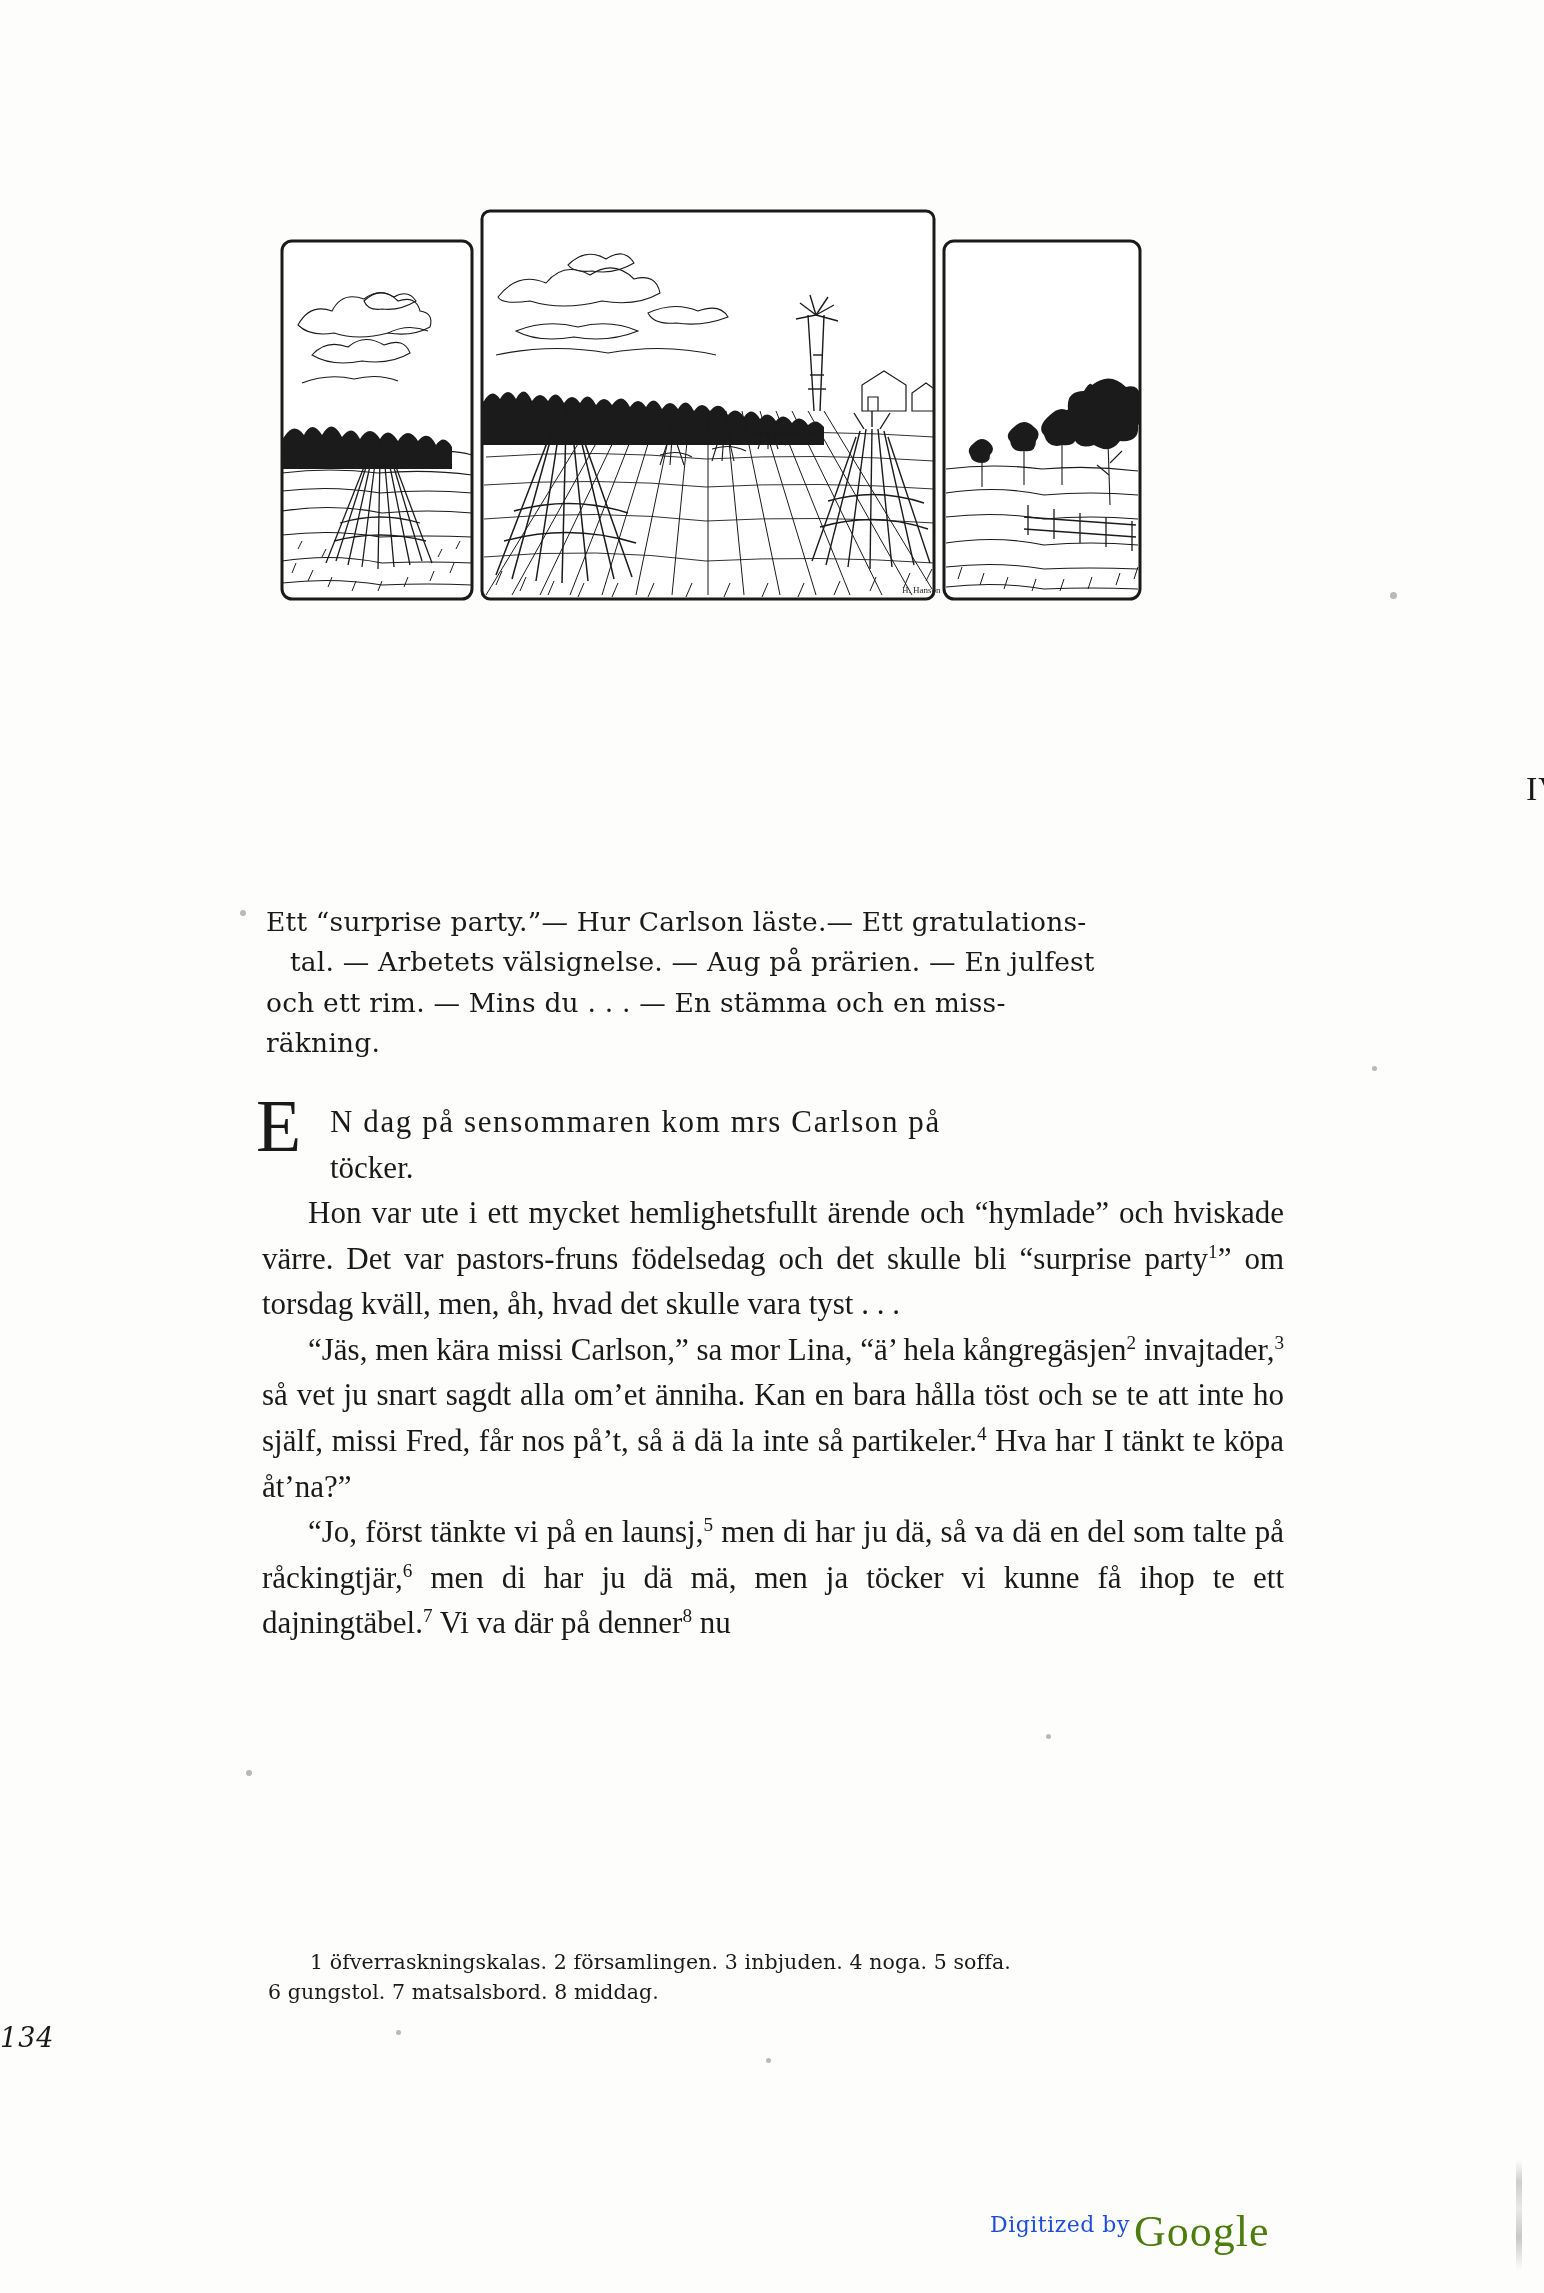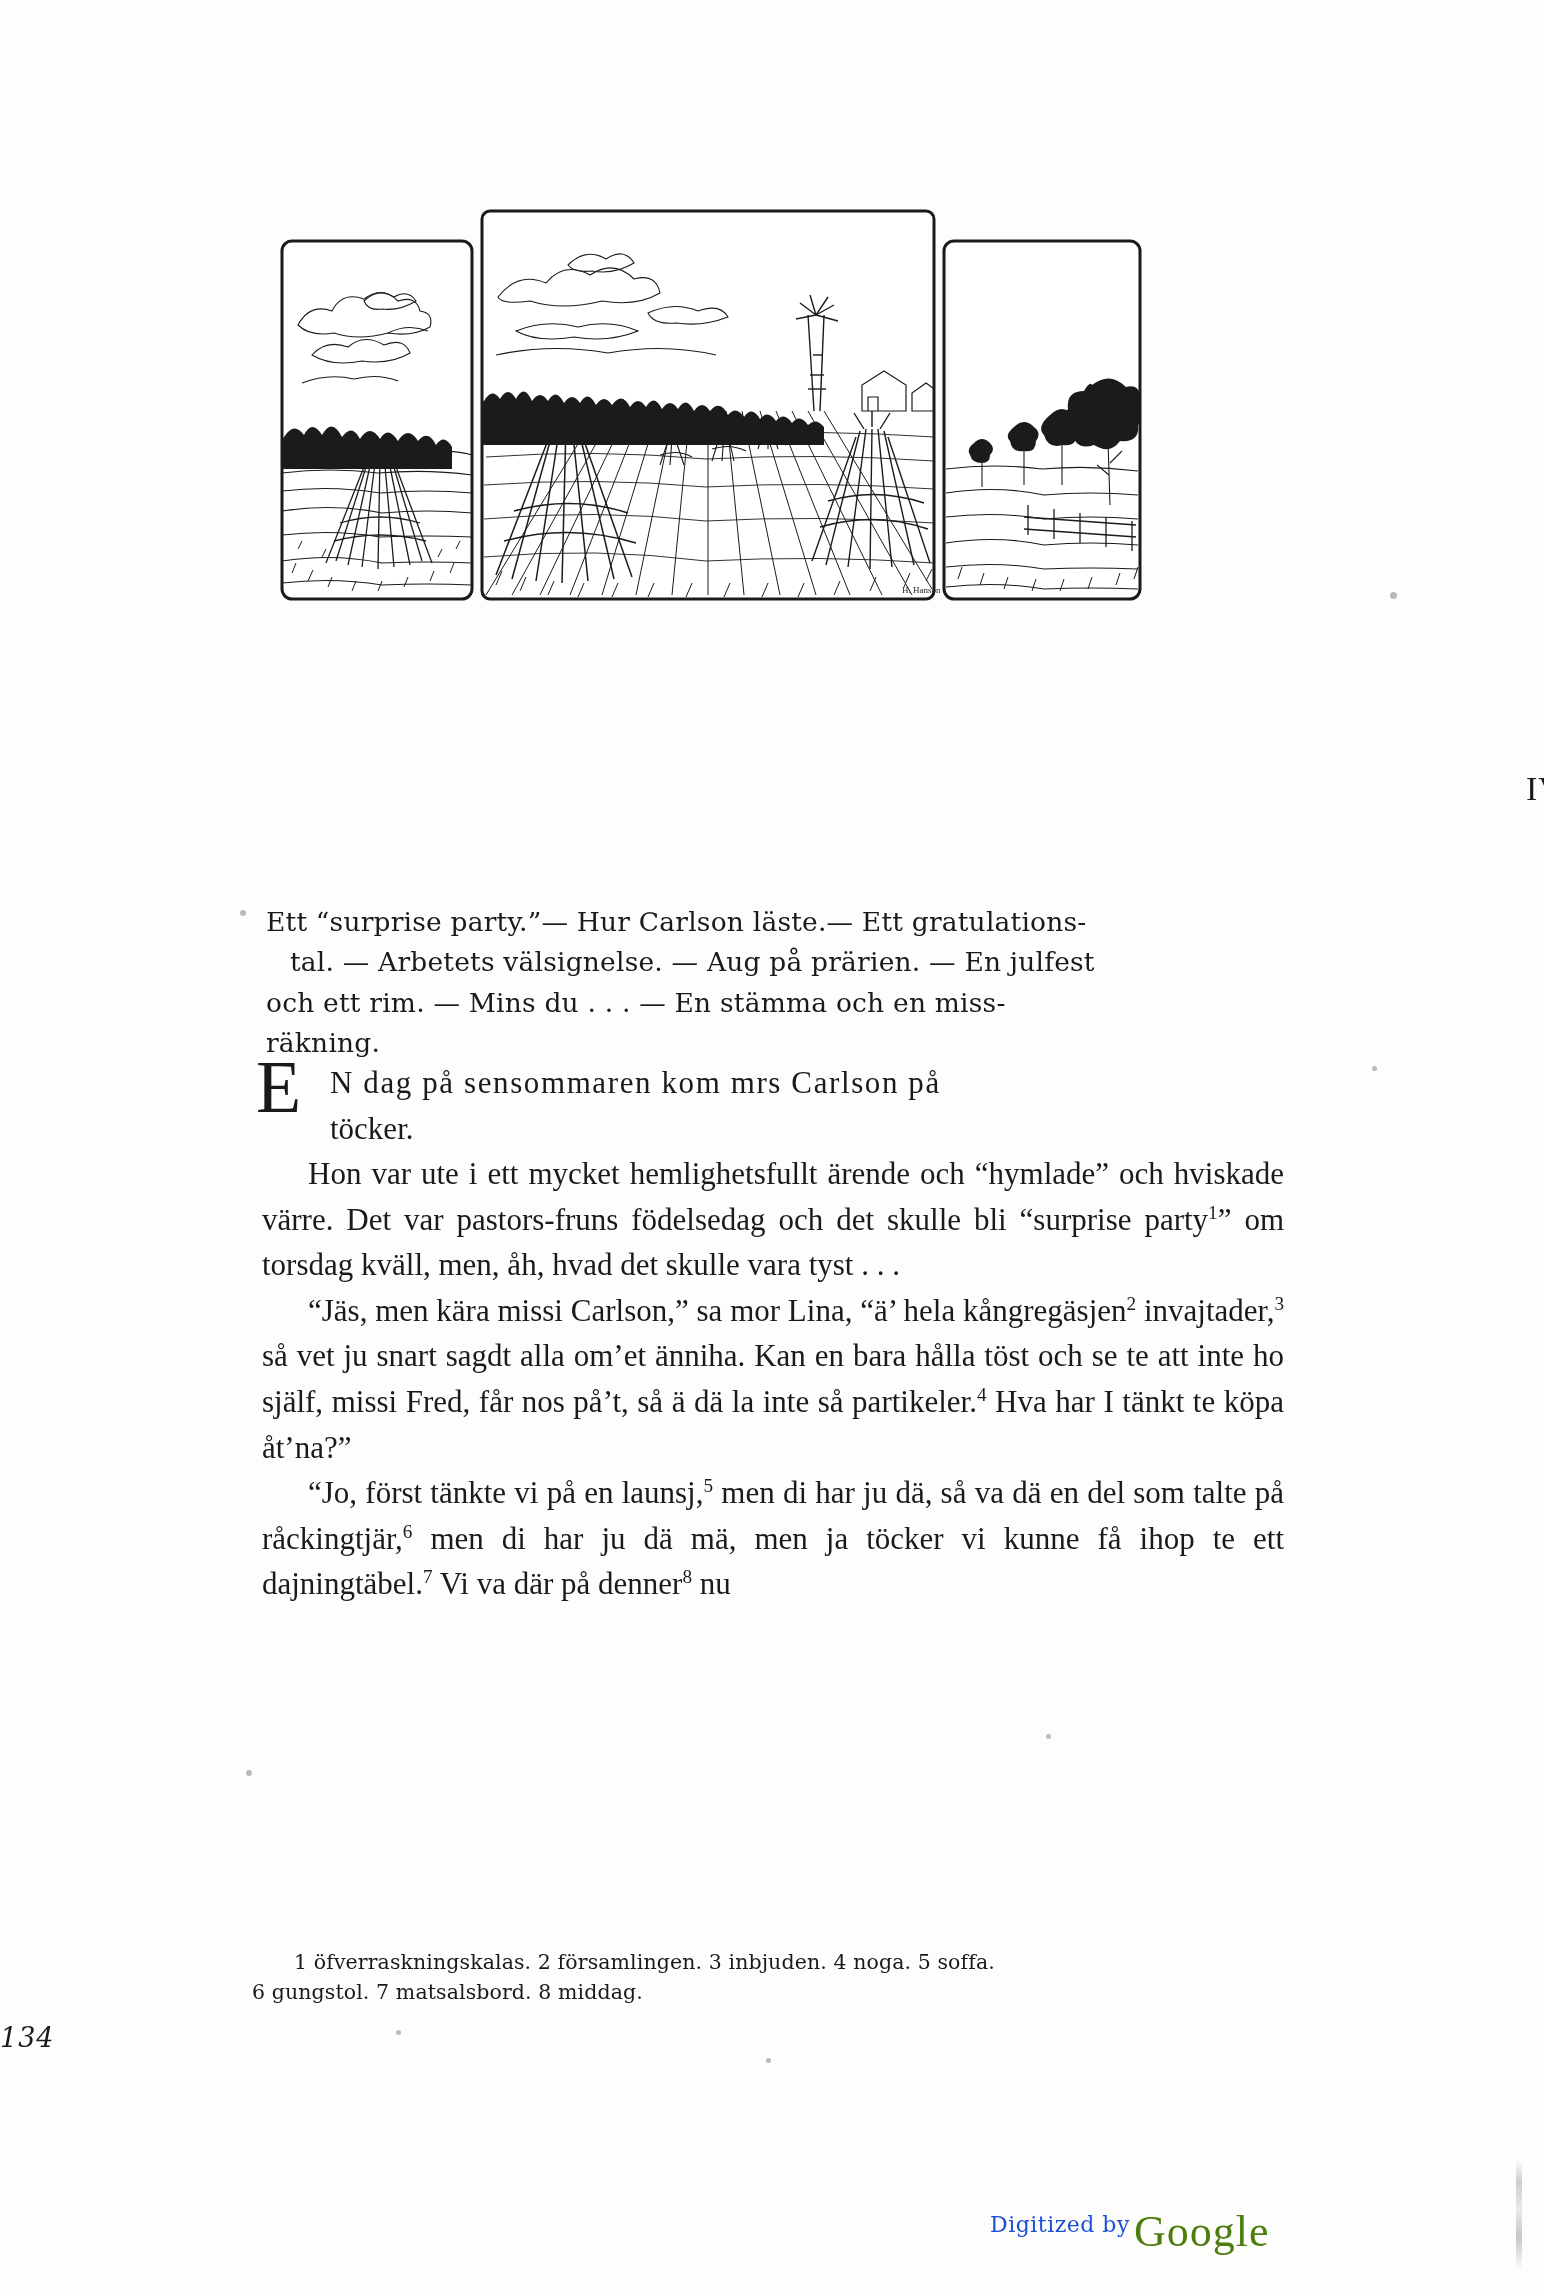--- a/index.html
+++ b/index.html
@@ -88,38 +88,39 @@
     left: -6px;
     top: -8px;
     font-size: 74px;
     line-height: 0.95;
     font-family: "Liberation Serif", serif;
   }
   .dropcap-rest {
     display: block;
     padding-left: 68px;
     letter-spacing: 0.6px;
+    margin-top: 39px;
   }
   .dropcap-second {
     display: block;
     padding-left: 68px;
   }
   sup {
     font-size: 0.62em;
     vertical-align: super;
     line-height: 0;
   }
 
   
   .sp-wide { letter-spacing: 1.6px; }
 
   
   .footnotes {
     position: absolute;
-    left: 252px;
+    left: 268px;
     top: 1948px;
     width: 1020px;
     font-size: 20.5px;
     line-height: 1.45;
     font-family: "DejaVu Serif", serif;
     letter-spacing: 0.1px;
   }
   .footnotes .fn-line-1 { text-indent: 42px; }
   .footnotes .fn-line-2 { text-indent: 0; }
 

